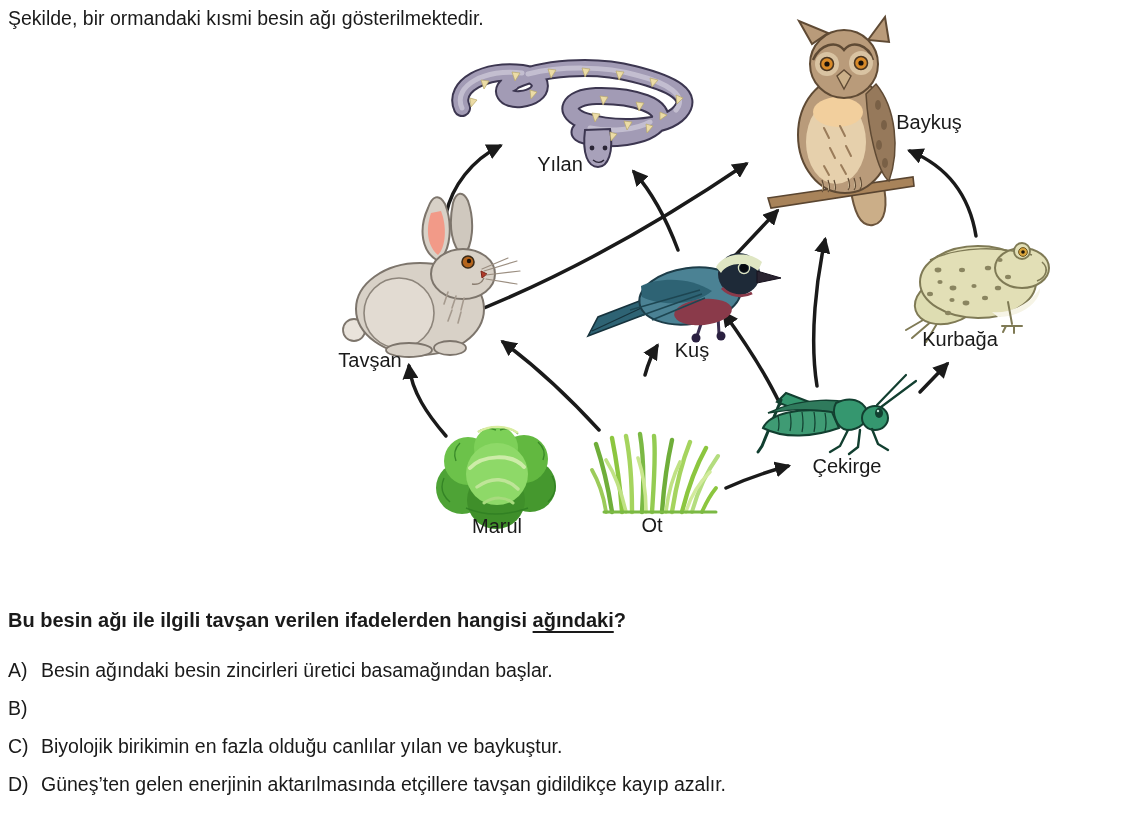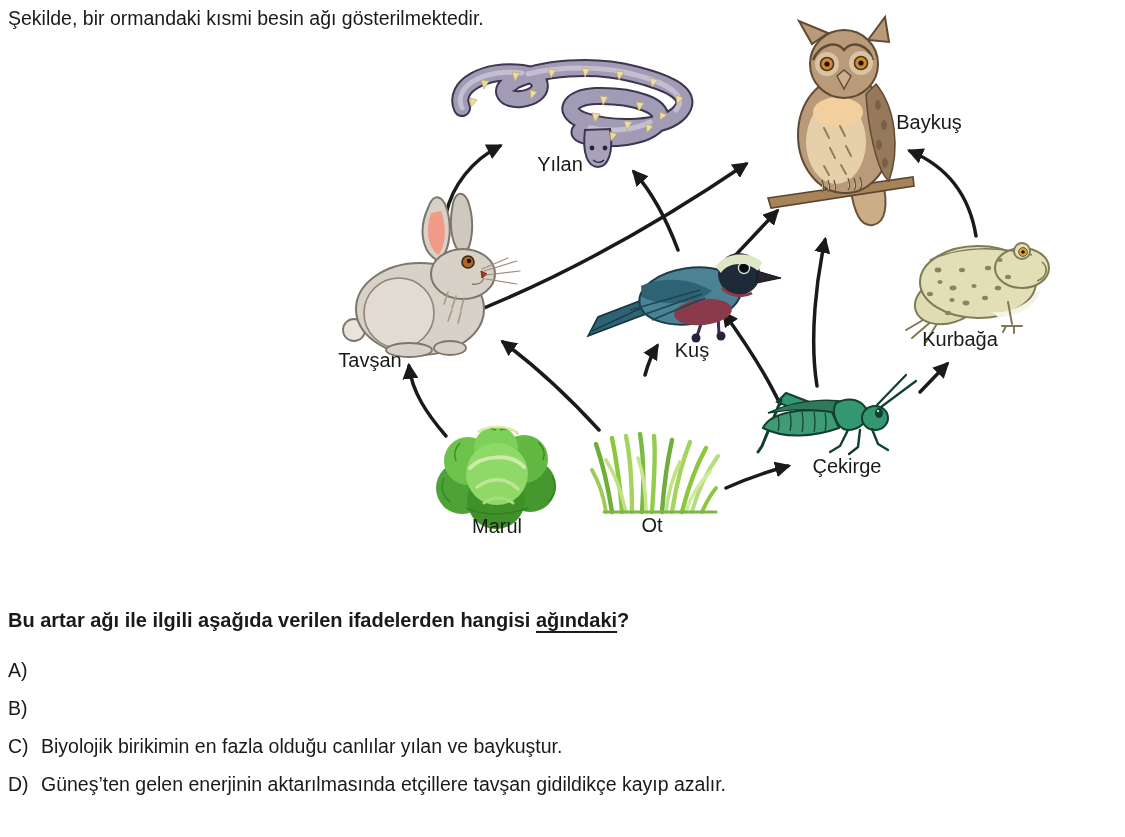--- a/index.html
+++ b/index.html
@@ -280,25 +280,26 @@
     <text class="node-label" x="560" y="171" text-anchor="middle">Yılan</text>
     <text class="node-label" x="929" y="129" text-anchor="middle">Baykuş</text>
     <text class="node-label" x="370" y="367" text-anchor="middle">Tavşan</text>
     <text class="node-label" x="692" y="357" text-anchor="middle">Kuş</text>
     <text class="node-label" x="960" y="346" text-anchor="middle">Kurbağa</text>
     <text class="node-label" x="847" y="473" text-anchor="middle">Çekirge</text>
     <text class="node-label" x="497" y="533" text-anchor="middle">Marul</text>
     <text class="node-label" x="652" y="532" text-anchor="middle">Ot</text>
   </svg>
 
-  <div class="question"><span>Bu artar ağı ile ilgili aşağıda verilen ifadelerden hangisi </span><span class="ul">ağındaki</span><span>?</span></div>
+  <div class="question"><span>Bu besin ağı ile ilgili tavşan verilen ifadelerden hangisi </span><span class="ul">ağındaki</span><span>?</span></div>
 
   <div class="options">
     <div class="option">
       <span class="letter">A)</span>
+      <span>Besin ağındaki besin zincirleri üretici basamağından başlar.</span>
     </div>
     <div class="option">
       <span class="letter">B)</span>
     </div>
     <div class="option">
       <span class="letter">C)</span>
       <span>Biyolojik birikimin en fazla olduğu canlılar yılan ve baykuştur.</span>
     </div>
     <div class="option">
       <span class="letter">D)</span>

